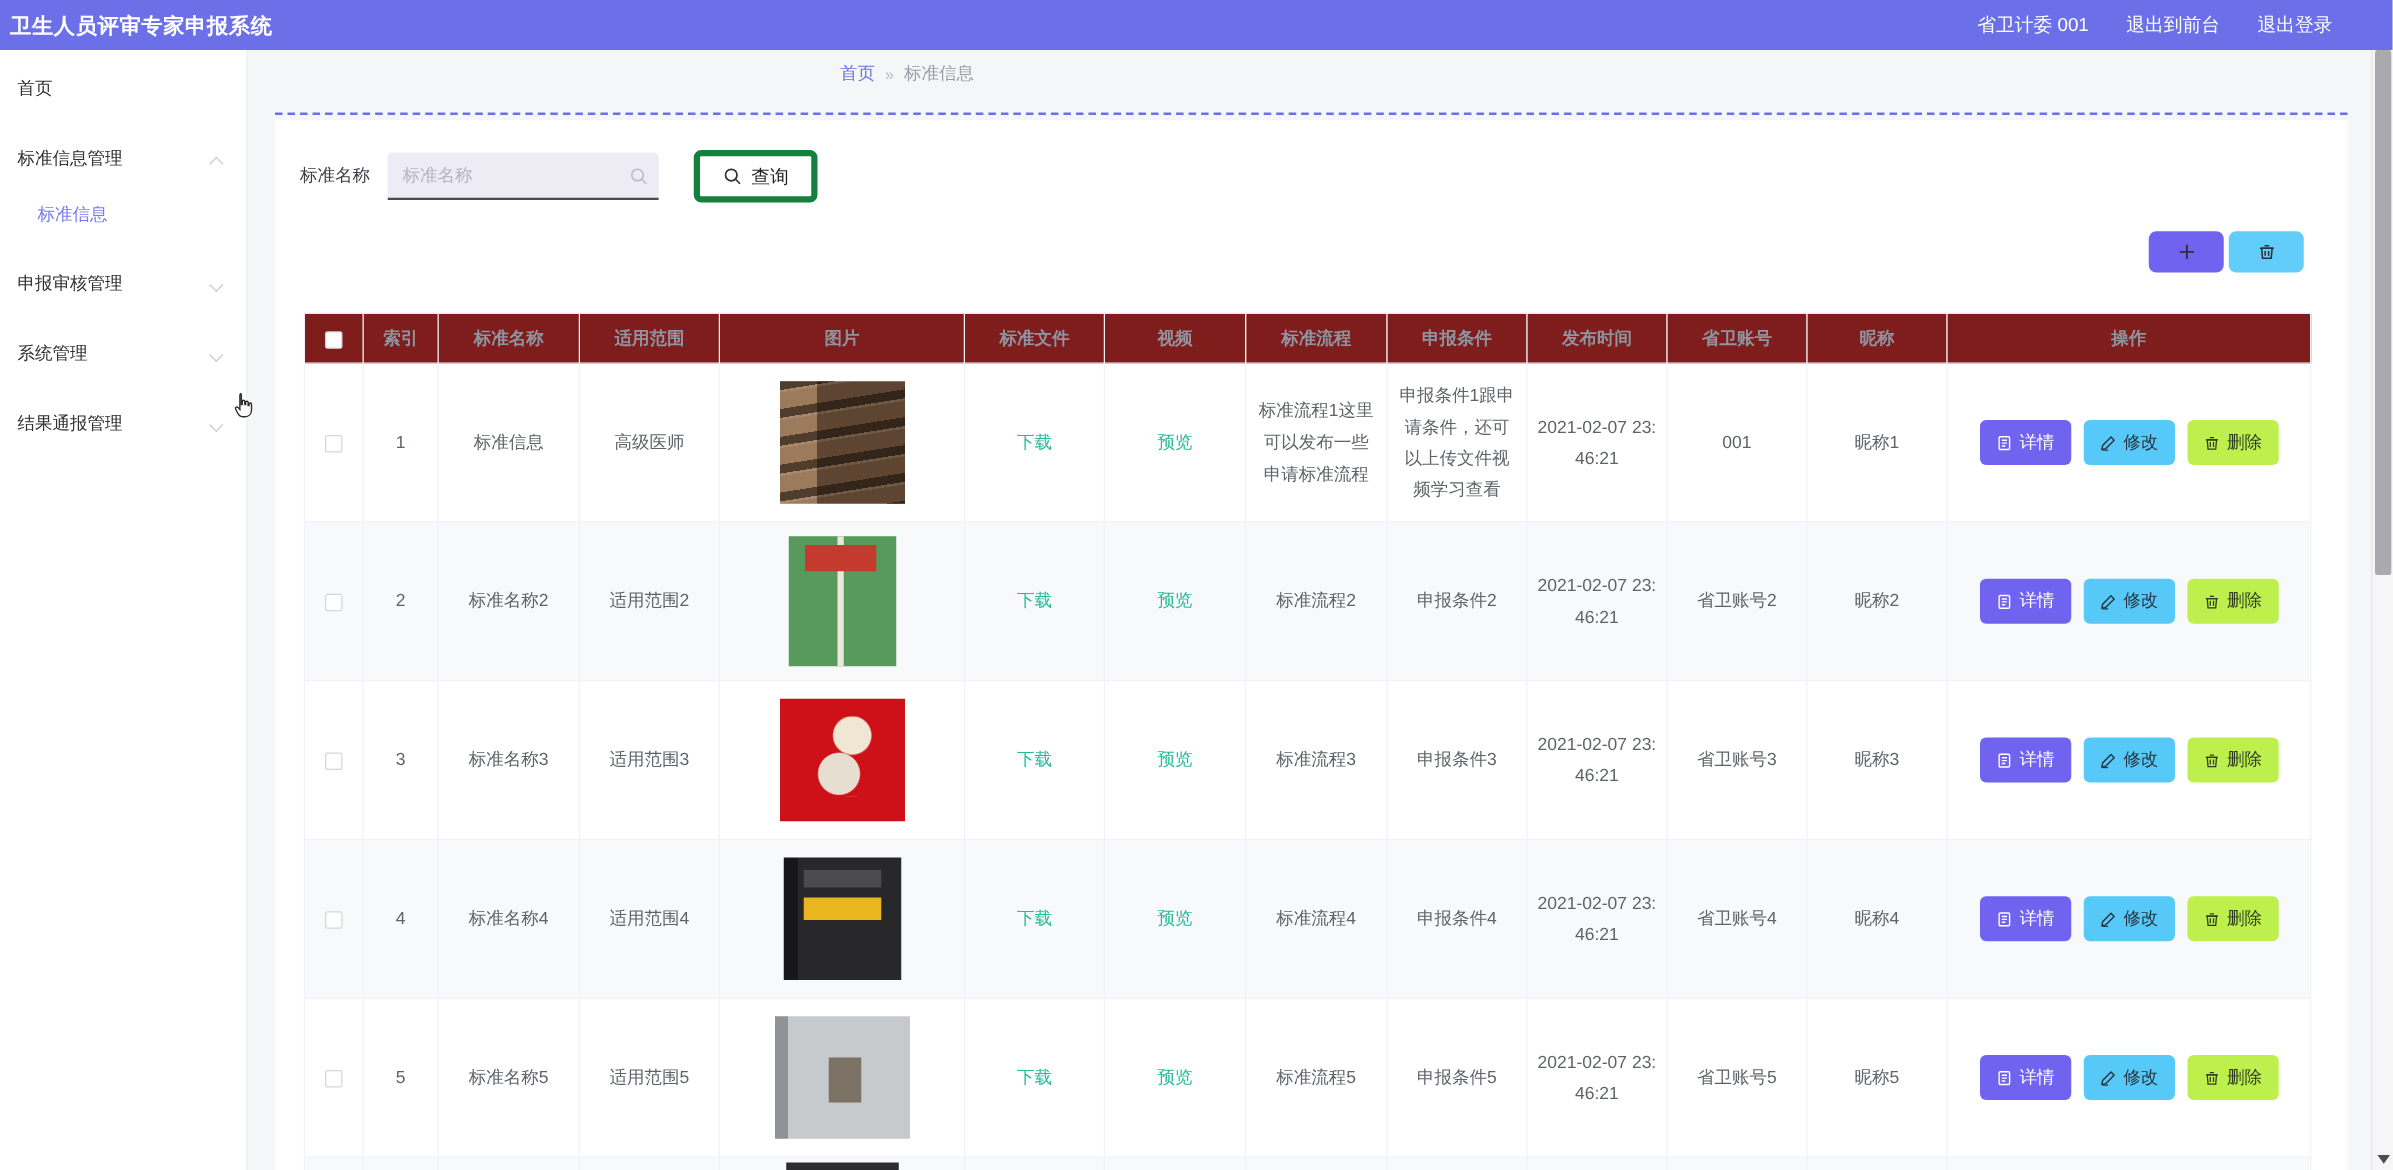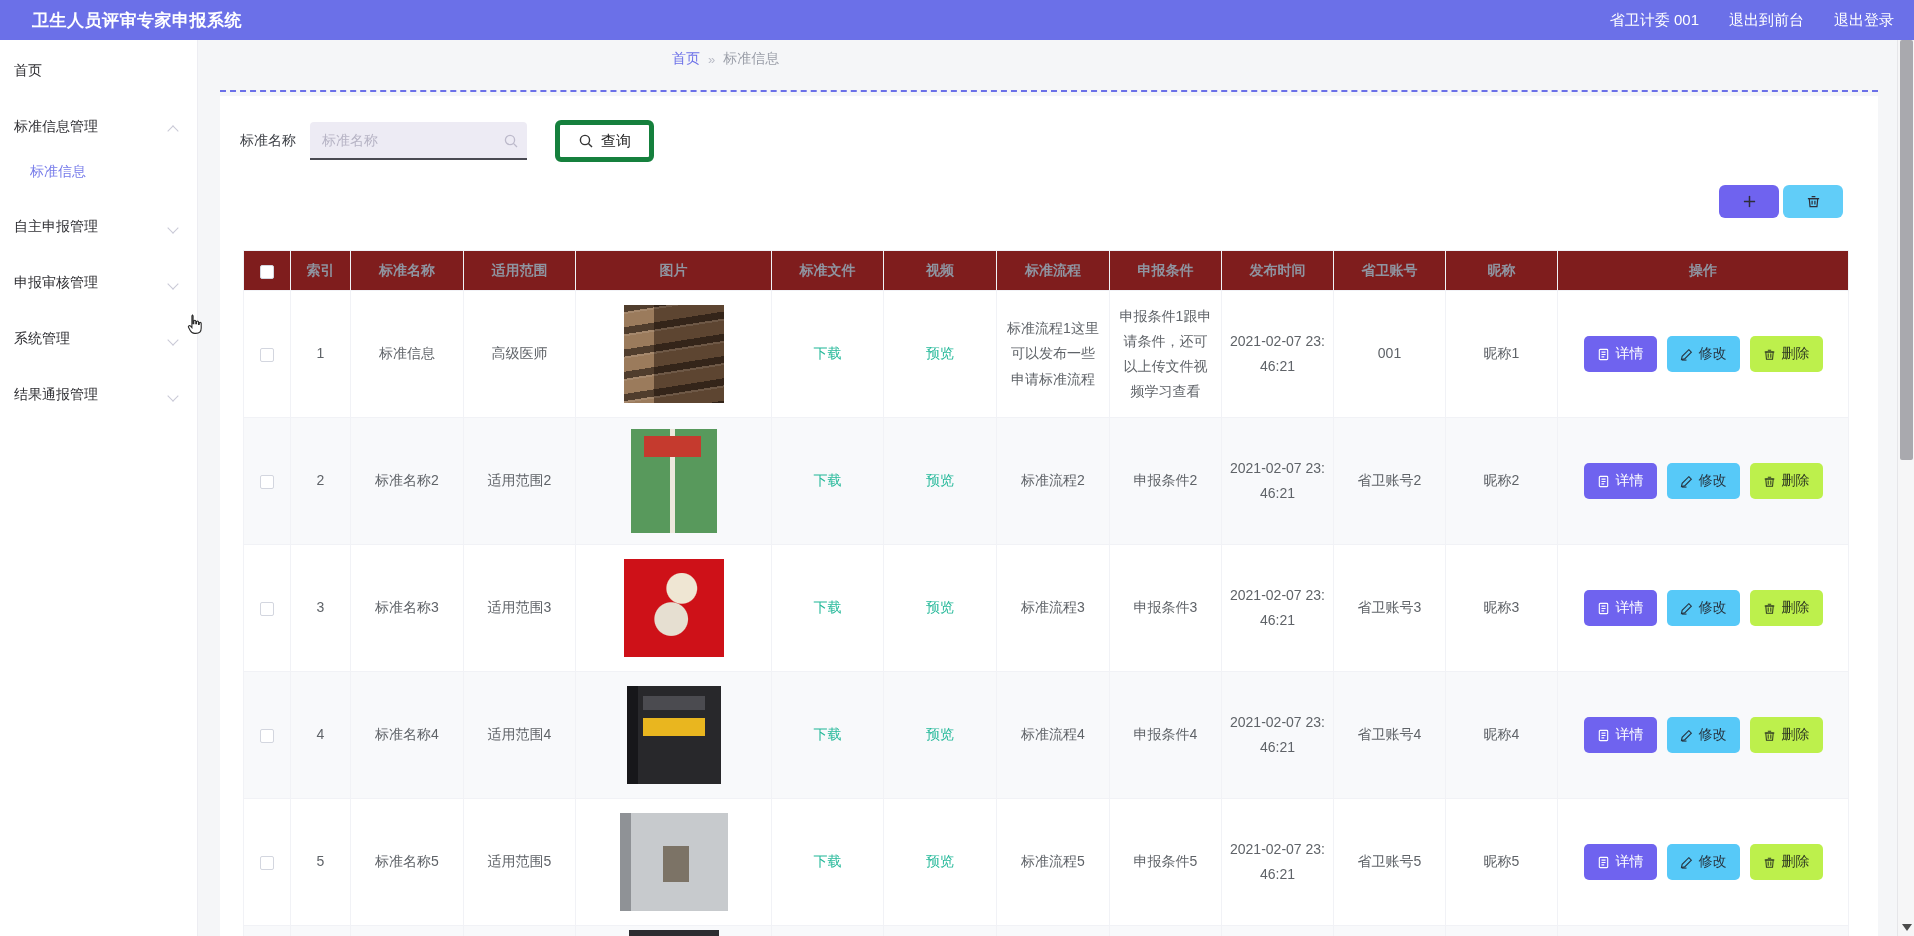--- a/index.html
+++ b/index.html
@@ -1,21 +1,21 @@
 <!DOCTYPE html>
 <html><head>
 <meta charset="utf-8">
 <style>
   * { margin:0; padding:0; box-sizing:border-box; }
   html,body { width:1914px; height:936px; overflow:hidden; font-family:"Liberation Sans","DejaVu Sans",sans-serif; background:#f5f6f8; }
 
   
   .app-header { position:absolute; left:0; top:0; width:1914px; height:40px; background:#6b70e8; display:flex; align-items:center; color:#fff; z-index:30; }
-  .app-title { font-size:17px; font-weight:bold; padding-left:32px; letter-spacing:.5px; }
-  .header-right { margin-left:auto; display:flex; align-items:center; gap:30px; padding-right:20px; font-size:15px; }
+  .app-title { font-size:17px; font-weight:bold; padding-left:8px; letter-spacing:.5px; }
+  .header-right { margin-left:auto; display:flex; align-items:center; gap:30px; padding-right:48px; font-size:15px; }
   .header-link { color:#fff; cursor:pointer; white-space:nowrap; }
 
   
   .sidebar { position:absolute; left:0; top:40px; width:198px; height:896px; background:#ffffff; border-right:1px solid #ededf2; z-index:20; }
   .side-item { position:relative; height:46px; margin-top:10px; display:flex; align-items:center; padding:0 18px 0 14px; font-size:14px; color:#2f2f33; cursor:pointer; }
   .side-item:first-child { margin-top:8px; }
   .side-item .chev { margin-left:auto; width:10px; height:10px; position:relative; }
   .chev::before { content:""; position:absolute; left:0; top:2px; width:7px; height:7px; border-right:1.5px solid #c9c9d6; border-bottom:1.5px solid #c9c9d6; transform:rotate(45deg); }
   .chev.up::before { transform:rotate(-135deg); top:5px; }
   .side-sub { height:44px; display:flex; align-items:center; padding-left:30px; font-size:14px; color:#767bea; cursor:pointer; }
@@ -102,24 +102,20 @@
 <div class="sidebar">
   <div class="side-item">
     <span>首页</span>
   </div>
   <div class="side-item">
     <span>标准信息管理</span>
     <span class="chev up"></span>
   </div>
   <div class="side-sub">
     <span>标准信息</span>
-  </div>
-  <div class="side-item">
-    <span>自主申报管理</span>
-    <span class="chev"></span>
   </div>
   <div class="side-item">
     <span>申报审核管理</span>
     <span class="chev"></span>
   </div>
   <div class="side-item">
     <span>系统管理</span>
     <span class="chev"></span>
   </div>
   <div class="side-item">

